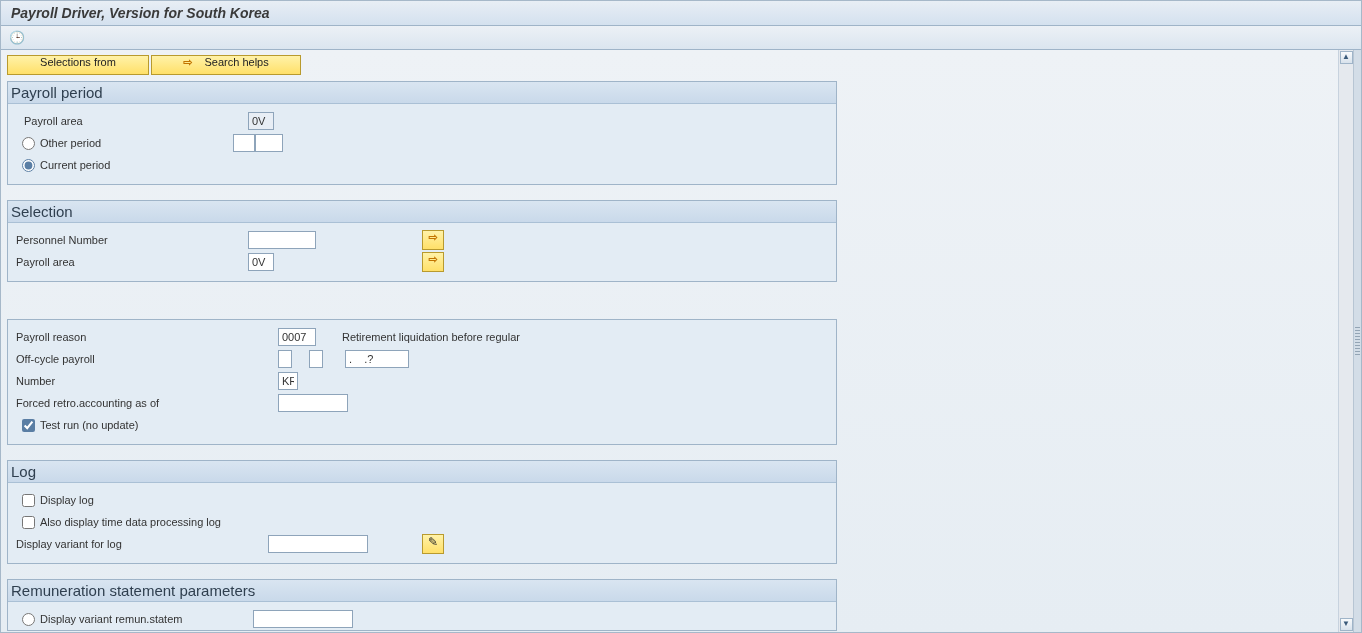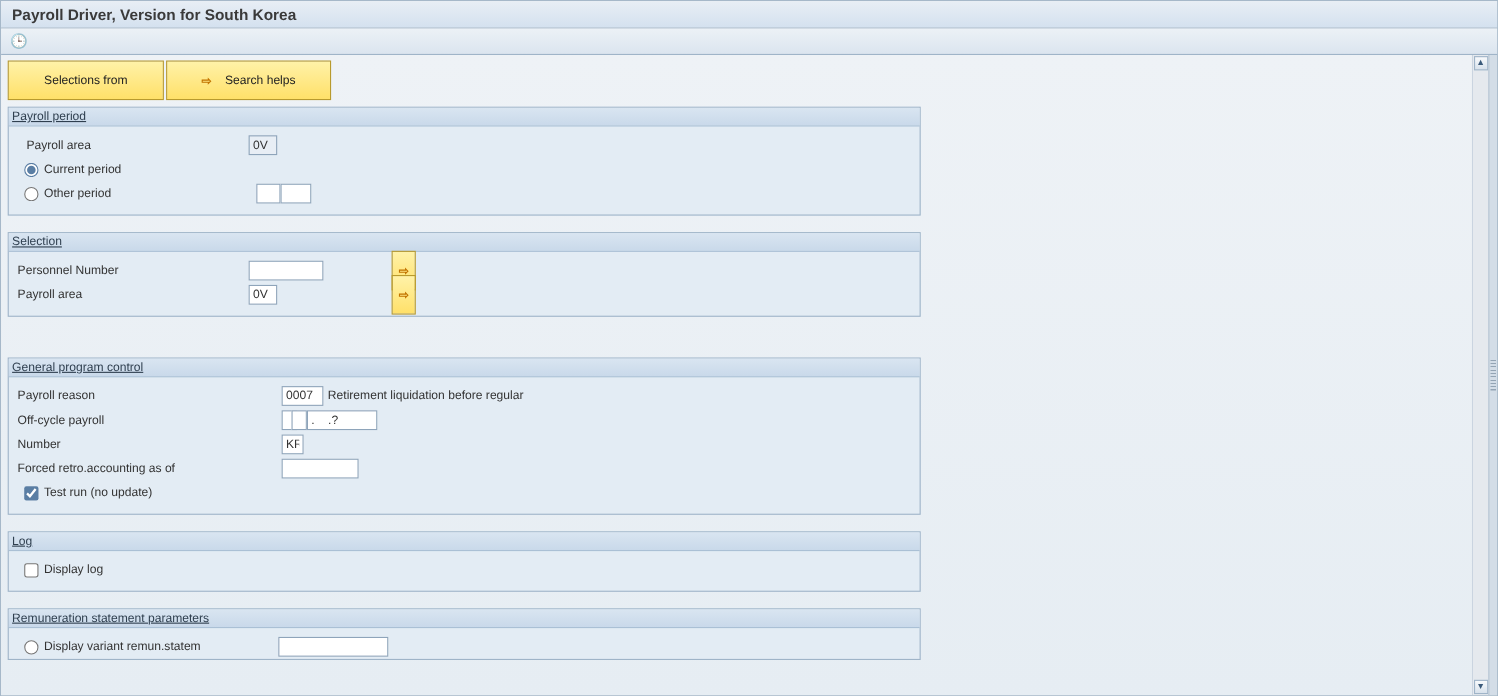--- a/index.html
+++ b/index.html
@@ -21,20 +21,21 @@
     background: #f2f2f2;
     border: 1px solid #a6b8c9;
   }
   
   .title-bar {
     background: linear-gradient(#e8eef5, #d4e1ef);
     border-bottom: 1px solid #9fb4c8;
     padding: 4px 10px;
     font-size: 14px;
     font-weight: bold;
+    font-style: italic;
     color: #3a3a3a;
   }
   
   .mini-toolbar {
     background: linear-gradient(#ecf1f6, #dbe5ef);
     border-bottom: 1px solid #9fb4c8;
     padding: 2px 8px;
     height: 24px;
     display: flex;
     align-items: center;
@@ -105,23 +106,23 @@
     transform: translateY(-50%);
     background: repeating-linear-gradient(#93a4b4 0 1px, transparent 1px 3px);
   }
   
   .button-row {
     display:flex; gap:2px; margin-bottom:6px;
   }
   .ybtn {
     background: linear-gradient(#fff2a8,#ffe069);
     border: 1px solid #b89a2e;
-    height: 36px;
+    height: 20px;
     display: inline-flex;
-    align-items: center;
+    align-items: flex-start;
     justify-content: center;
     font-size: 11px;
     color: #222;
     cursor: pointer;
     padding: 0 6px;
   }
   .ybtn.wide1 { width: 142px; }
   .ybtn.wide2 { width: 150px; }
   .ybtn .r-arrow {
     font-size:11px; color:#c27400; margin-right:12px; font-weight:bold;
@@ -133,29 +134,28 @@
   .group {
     width: 830px;
     border: 1px solid #9fb4c8;
     background: #e3ecf4;
     margin-bottom: 15px;
   }
   .group > .legend {
     background: linear-gradient(#d9e5f1,#c9d9ea);
     border-bottom: 1px solid #aac0d5;
     padding: 2px 3px;
-    font-size: 11px;
+    font-size: 15px;
     color: #2f3f4f;
-    text-decoration: underline;
   }
   .group > .inner {
     padding: 6px 8px 8px 8px;
   }
   .row {
-    display:flex; align-items:center; height:22px; gap:0;
+    display:flex; align-items:center; height:22px; gap:22px;
   }
   .label { width: 210px; color:#333; }
   .label.indent { padding-left: 8px; }
   input[type=text] {
     border:1px solid #8ea4ba;
     background:#fff;
     height:18px;
     font-size:11px;
     padding:0 3px;
     color:#333;
@@ -195,28 +195,28 @@
       </div>
 
       <div class="group">
         <div class="legend">Payroll period</div>
         <div class="inner">
           <div class="row">
             <span class="label indent">Payroll area</span>
             <input type="text" style="width: 26px; background: rgb(232, 238, 245);" readonly="" value="0V">
           </div>
           <div class="radio-row">
-            <input type="radio" name="period" checked="" style="">
-            <label>Current period</label>
-          </div>
-          <div class="radio-row">
             <input type="radio" name="period" style="">
             <label style="width:193px">Other period</label>
             <input type="text" style="width: 22px;" value="">
             <input type="text" style="width: 28px;" value="">
+          </div>
+          <div class="radio-row">
+            <input type="radio" name="period" checked="" style="">
+            <label>Current period</label>
           </div>
         </div>
       </div>
 
       <div class="group">
         <div class="legend">Selection</div>
         <div class="inner">
           <div class="row">
             <span class="label">Personnel Number</span>
             <input type="text" style="width: 68px;" value="">
@@ -232,21 +232,20 @@
             <div class="ybtn iconbtn">
               <span class="r-arrow" style="margin:0">⇨</span>
             </div>
           </div>
         </div>
       </div>
 
       <div style="height:22px"></div>
 
       <div class="group">
-        <div class="legend">General program control</div>
         <div class="inner">
           <div class="row">
             <span class="label" style="width:240px">Payroll reason</span>
             <input type="text" style="width: 38px;" value="0007">
             <span class="after-field">Retirement liquidation before regular</span>
           </div>
           <div class="row">
             <span class="label" style="width:240px">Off-cycle payroll</span>
             <input type="text" style="width: 14px;" value="">
             <input type="text" style="width: 14px; margin-left: -5px;" value="">
@@ -266,20 +265,32 @@
           </div>
         </div>
       </div>
 
       <div class="group">
         <div class="legend">Log</div>
         <div class="inner">
           <div class="check-row">
             <input type="checkbox" style="">
             <label>Display log</label>
+          </div>
+          <div class="check-row">
+            <input type="checkbox" style="">
+            <label>Also display time data processing log</label>
+          </div>
+          <div class="row">
+            <span class="label" style="width:230px">Display variant for log</span>
+            <input type="text" style="width: 100px;" value="">
+            <span style="width:10px"></span>
+            <div class="ybtn iconbtn">
+              <span style="font-size:12px">✎</span>
+            </div>
           </div>
         </div>
       </div>
 
       <div class="group" style="margin-bottom:0">
         <div class="legend">Remuneration statement parameters</div>
         <div class="inner" style="padding-bottom:0">
           <div class="radio-row">
             <input type="radio" name="remun" style="">
             <label style="width:213px">Display variant remun.statem</label>

